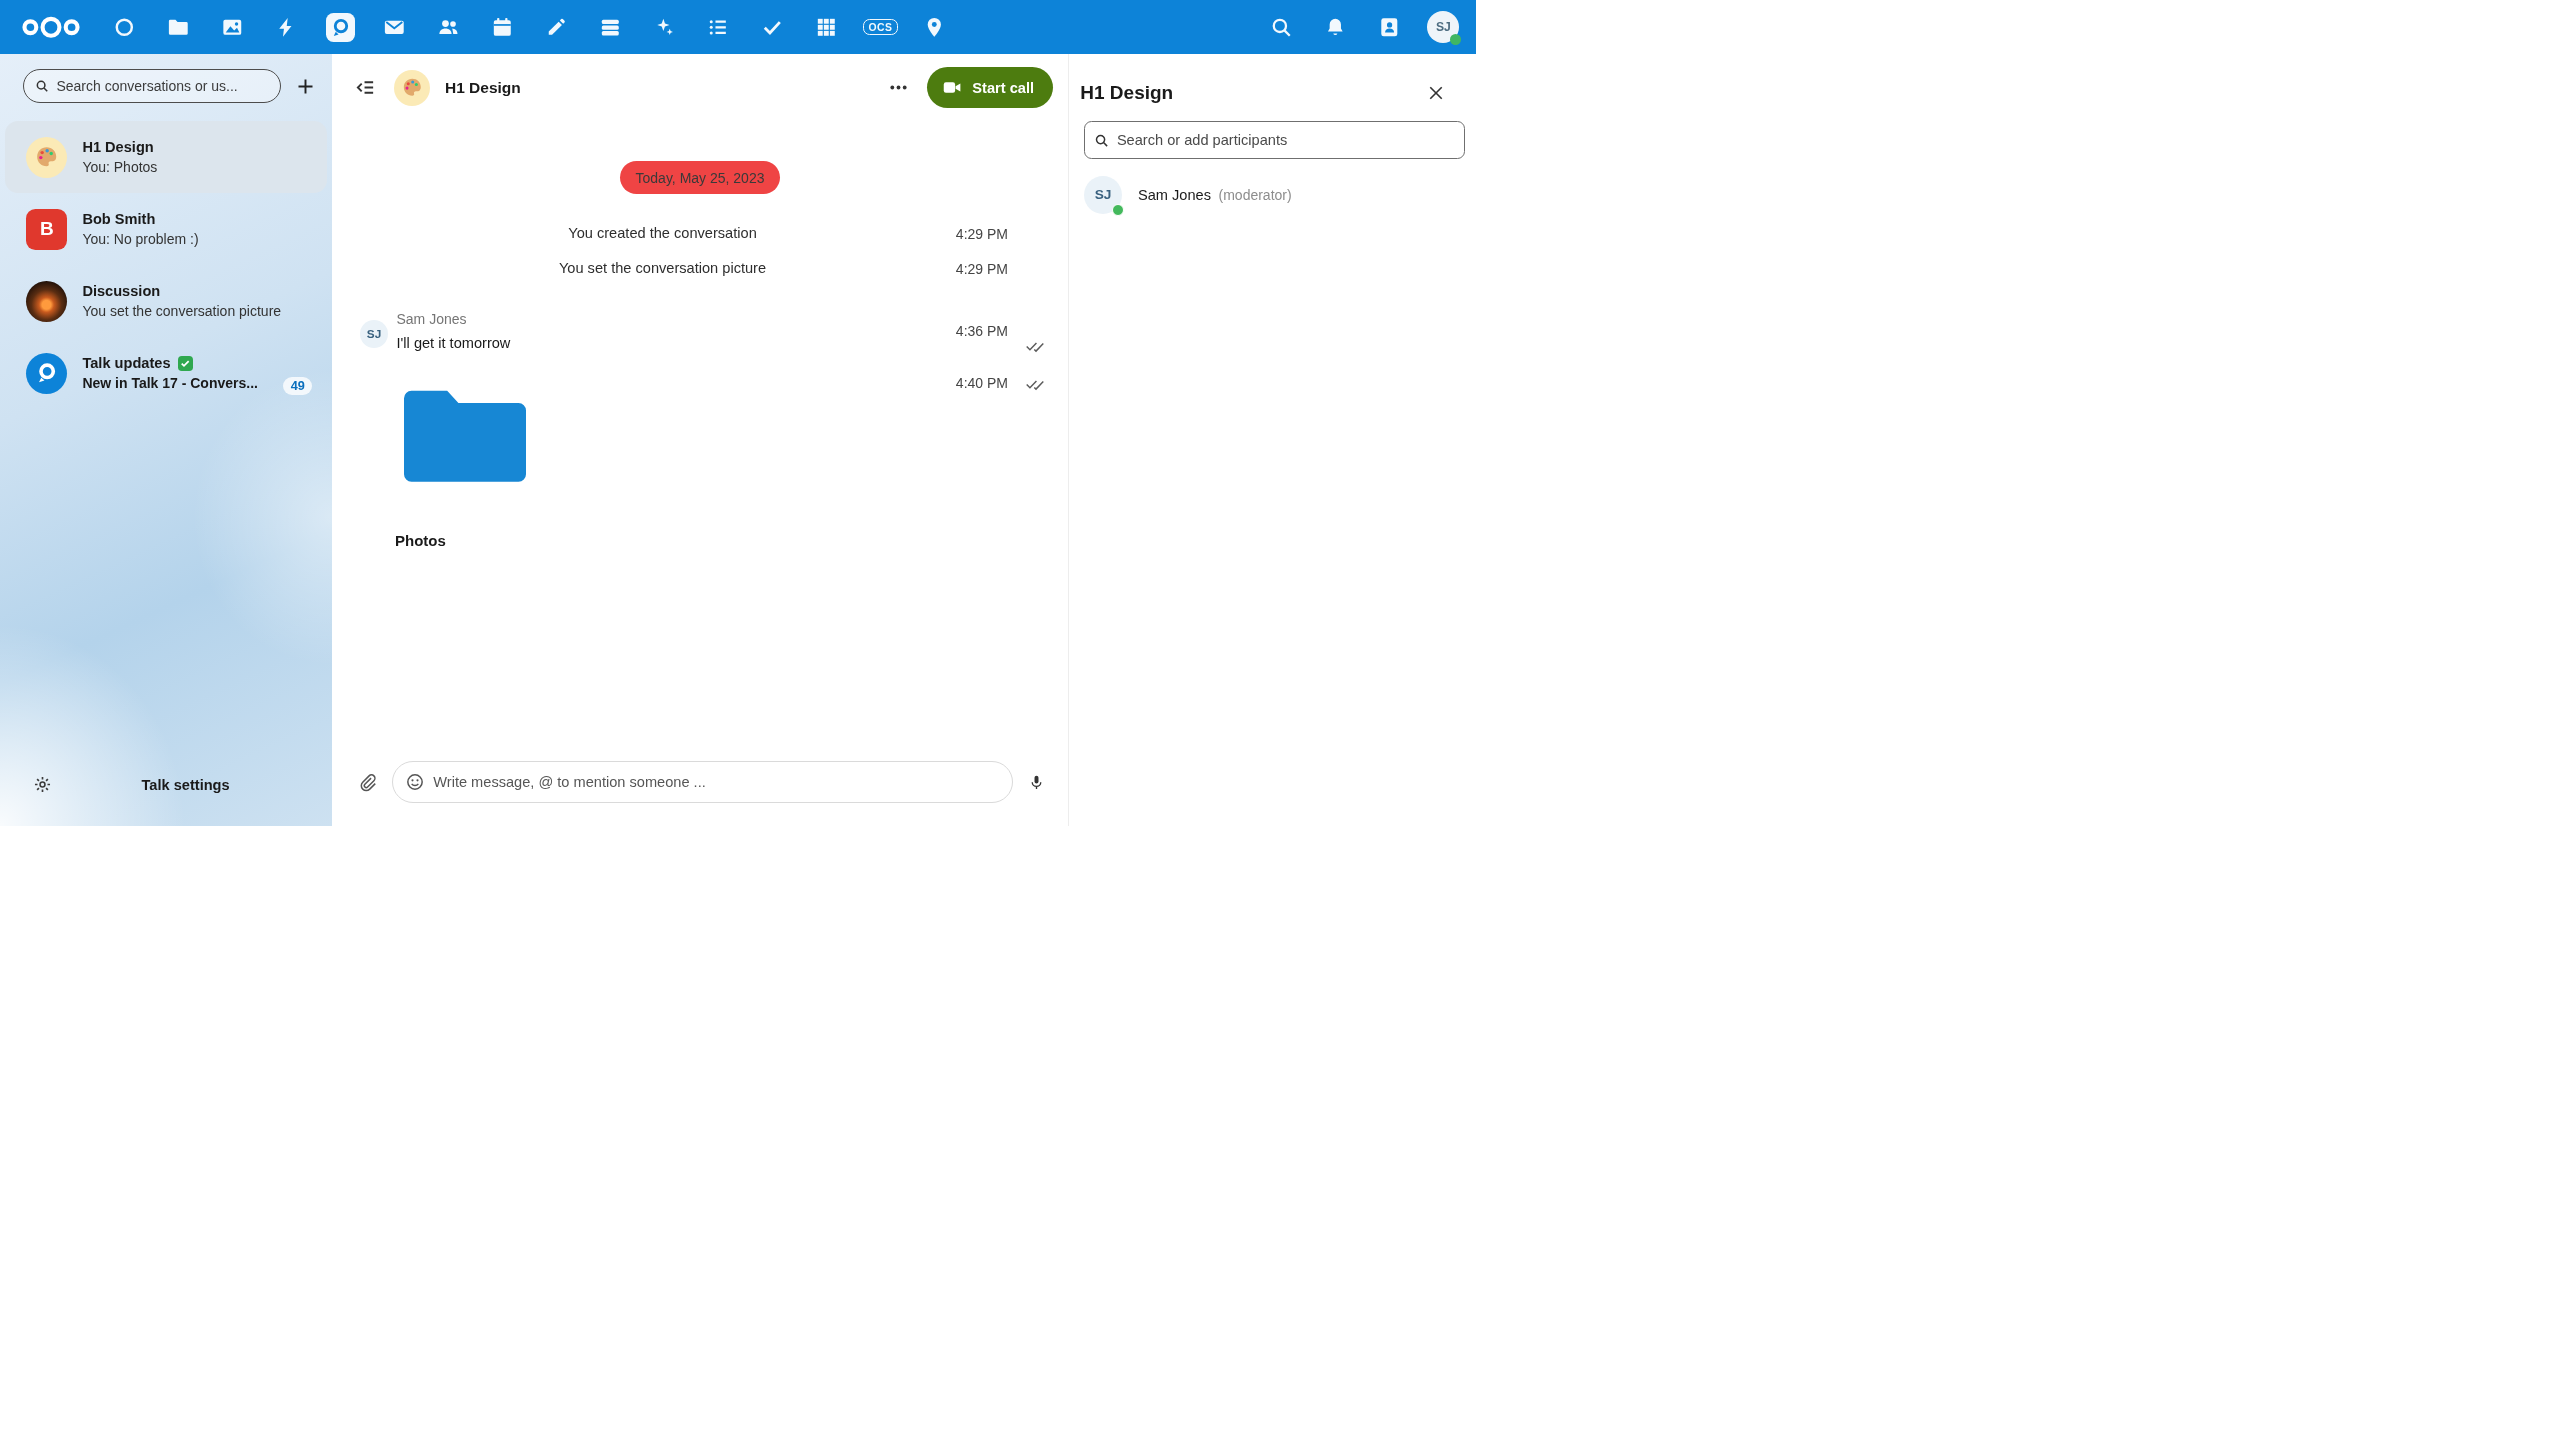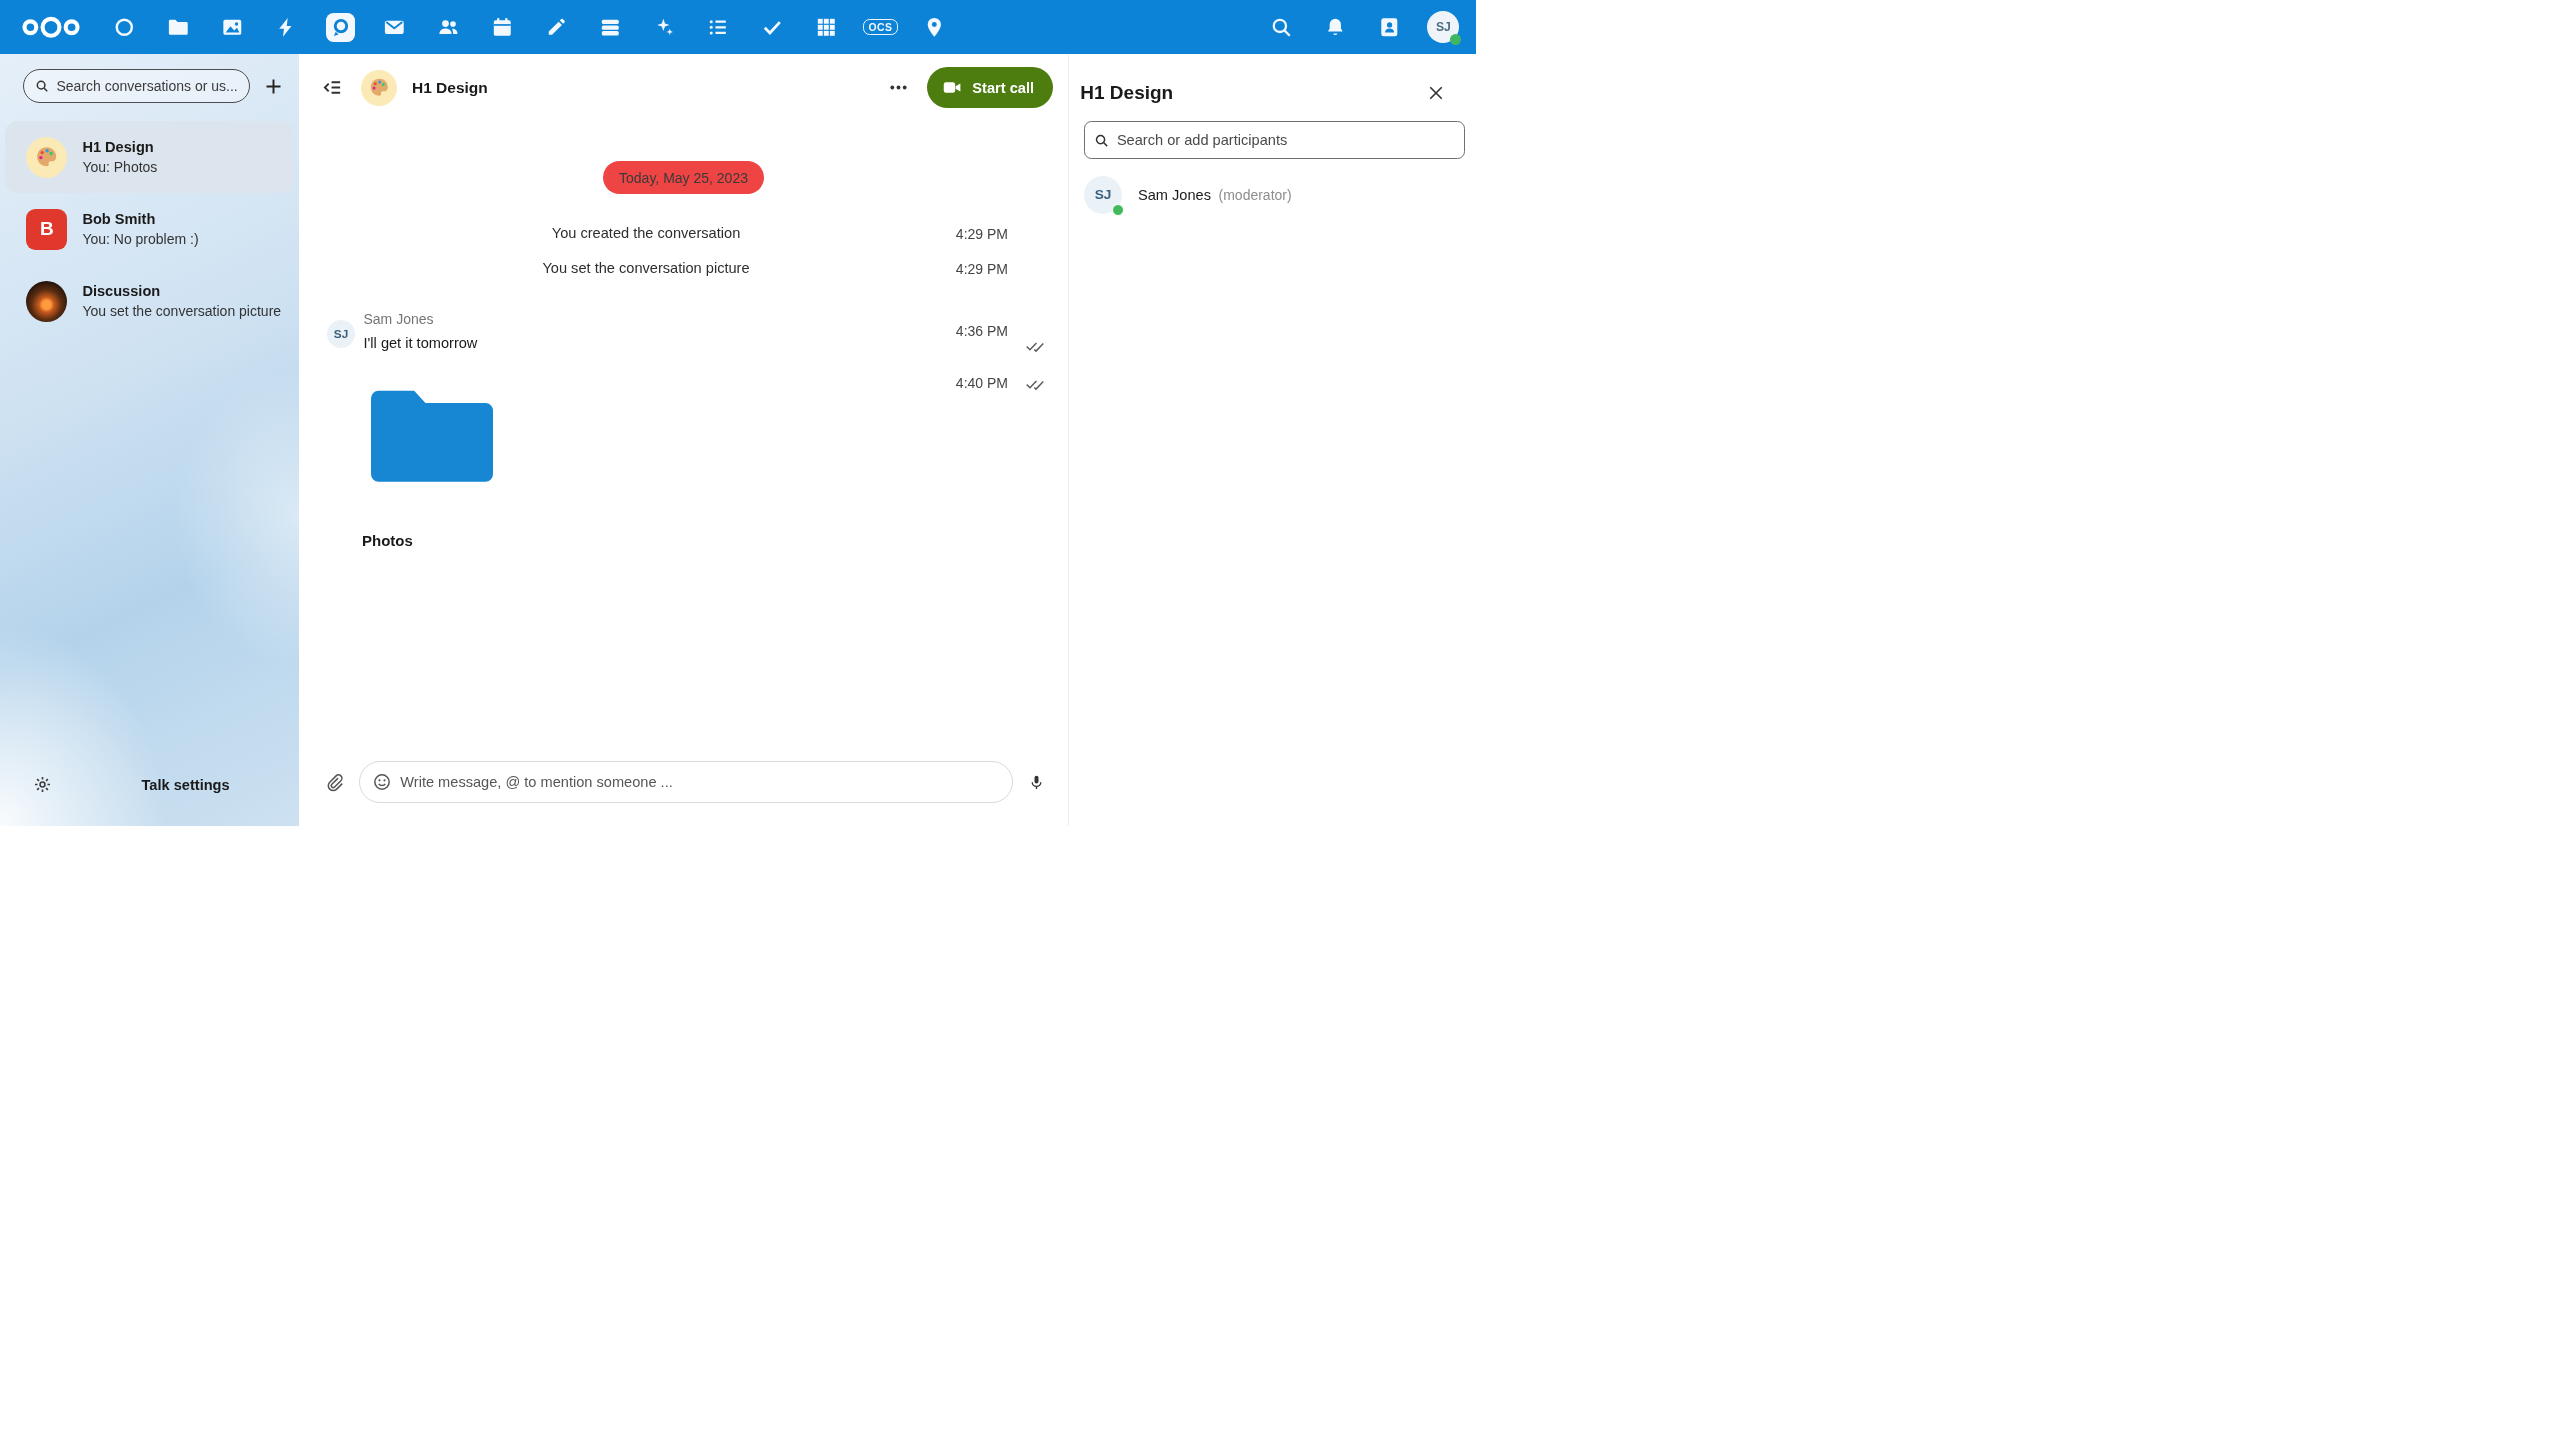--- a/index.html
+++ b/index.html
@@ -35,21 +35,21 @@
   }
   .status-dot {
     position: absolute; right: -1.9px; bottom: -1.9px; width: 11.3px; height: 11.3px;
     border-radius: 50%; background: #43b95c;
   }
 
   .main-row { display: flex; height: 772px; }
 
   
   .sidebar {
-    width: 299px; flex-shrink: 0; position: relative;
+    width: 332px; flex-shrink: 0; position: relative;
     background-image:
       radial-gradient(90% 42% at 0% 100%, rgba(255,255,255,.9), rgba(255,255,255,0) 62%),
       radial-gradient(70% 32% at 100% 60%, rgba(255,255,255,.5), rgba(255,255,255,0) 60%),
       linear-gradient(155deg, #e5eff9 0%, #cfe2f2 40%, #b4d3eb 68%, #cde1f1 100%);
   }
   .search-row { display: flex; align-items: center; padding: 15px 11.3px 0 22.6px; gap: 9.4px; }
   .conv-search {
     flex: 1; height: 34px; border: 1.9px solid #4c4c4c; border-radius: 17px;
     background: rgba(255,255,255,.35); display: flex; align-items: center;
     padding: 0 11.3px; gap: 7.5px;
@@ -366,20 +366,40 @@
         </div>
 
         <div class="conv">
           <span class="conv-avatar av-sunset"></span>
           <div class="conv-texts">
             <div class="conv-title">Discussion</div>
             <div class="conv-sub">You set the conversation picture</div>
           </div>
         </div>
 
+        <div class="conv">
+          <span class="conv-avatar av-talk">
+            <svg width="25.4" height="25.4" viewBox="0 0 28 28">
+                <circle cx="14.5" cy="12.5" r="6.8" fill="none" stroke="#fff" stroke-width="4"></circle>
+                <path d="M8 19.5 5.5 24.5l6-2z" fill="#fff"></path>
+              </svg>
+          </span>
+          <div class="conv-texts">
+            <div class="conv-title">
+              <span>Talk updates</span>
+              <span class="check-badge">
+                <svg width="10.4" height="10.4" viewBox="0 0 12 12">
+                    <path d="M2 6.5l2.6 2.6L10 3.5" stroke="#fff" stroke-width="2" fill="none"></path>
+                  </svg>
+              </span>
+            </div>
+            <div class="conv-sub bold">New in Talk 17 - Convers...</div>
+          </div>
+          <span class="unread-badge">49</span>
+        </div>
 
       </div>
 
       <div class="sidebar-bottom">
         <button class="gear-btn">
           <svg width="19" height="19" viewBox="0 0 24 24">
               <circle cx="12" cy="12" r="3.1" fill="none" stroke="#3c3c3c" stroke-width="2"></circle>
               <path d="M12 2.5v3.2M12 18.3v3.2M2.5 12h3.2M18.3 12h3.2M5.2 5.2l2.3 2.3M16.5 16.5l2.3 2.3M18.8 5.2l-2.3 2.3M7.5 16.5l-2.3 2.3" stroke="#3c3c3c" stroke-width="2.1"></path>
             </svg>
         </button>

